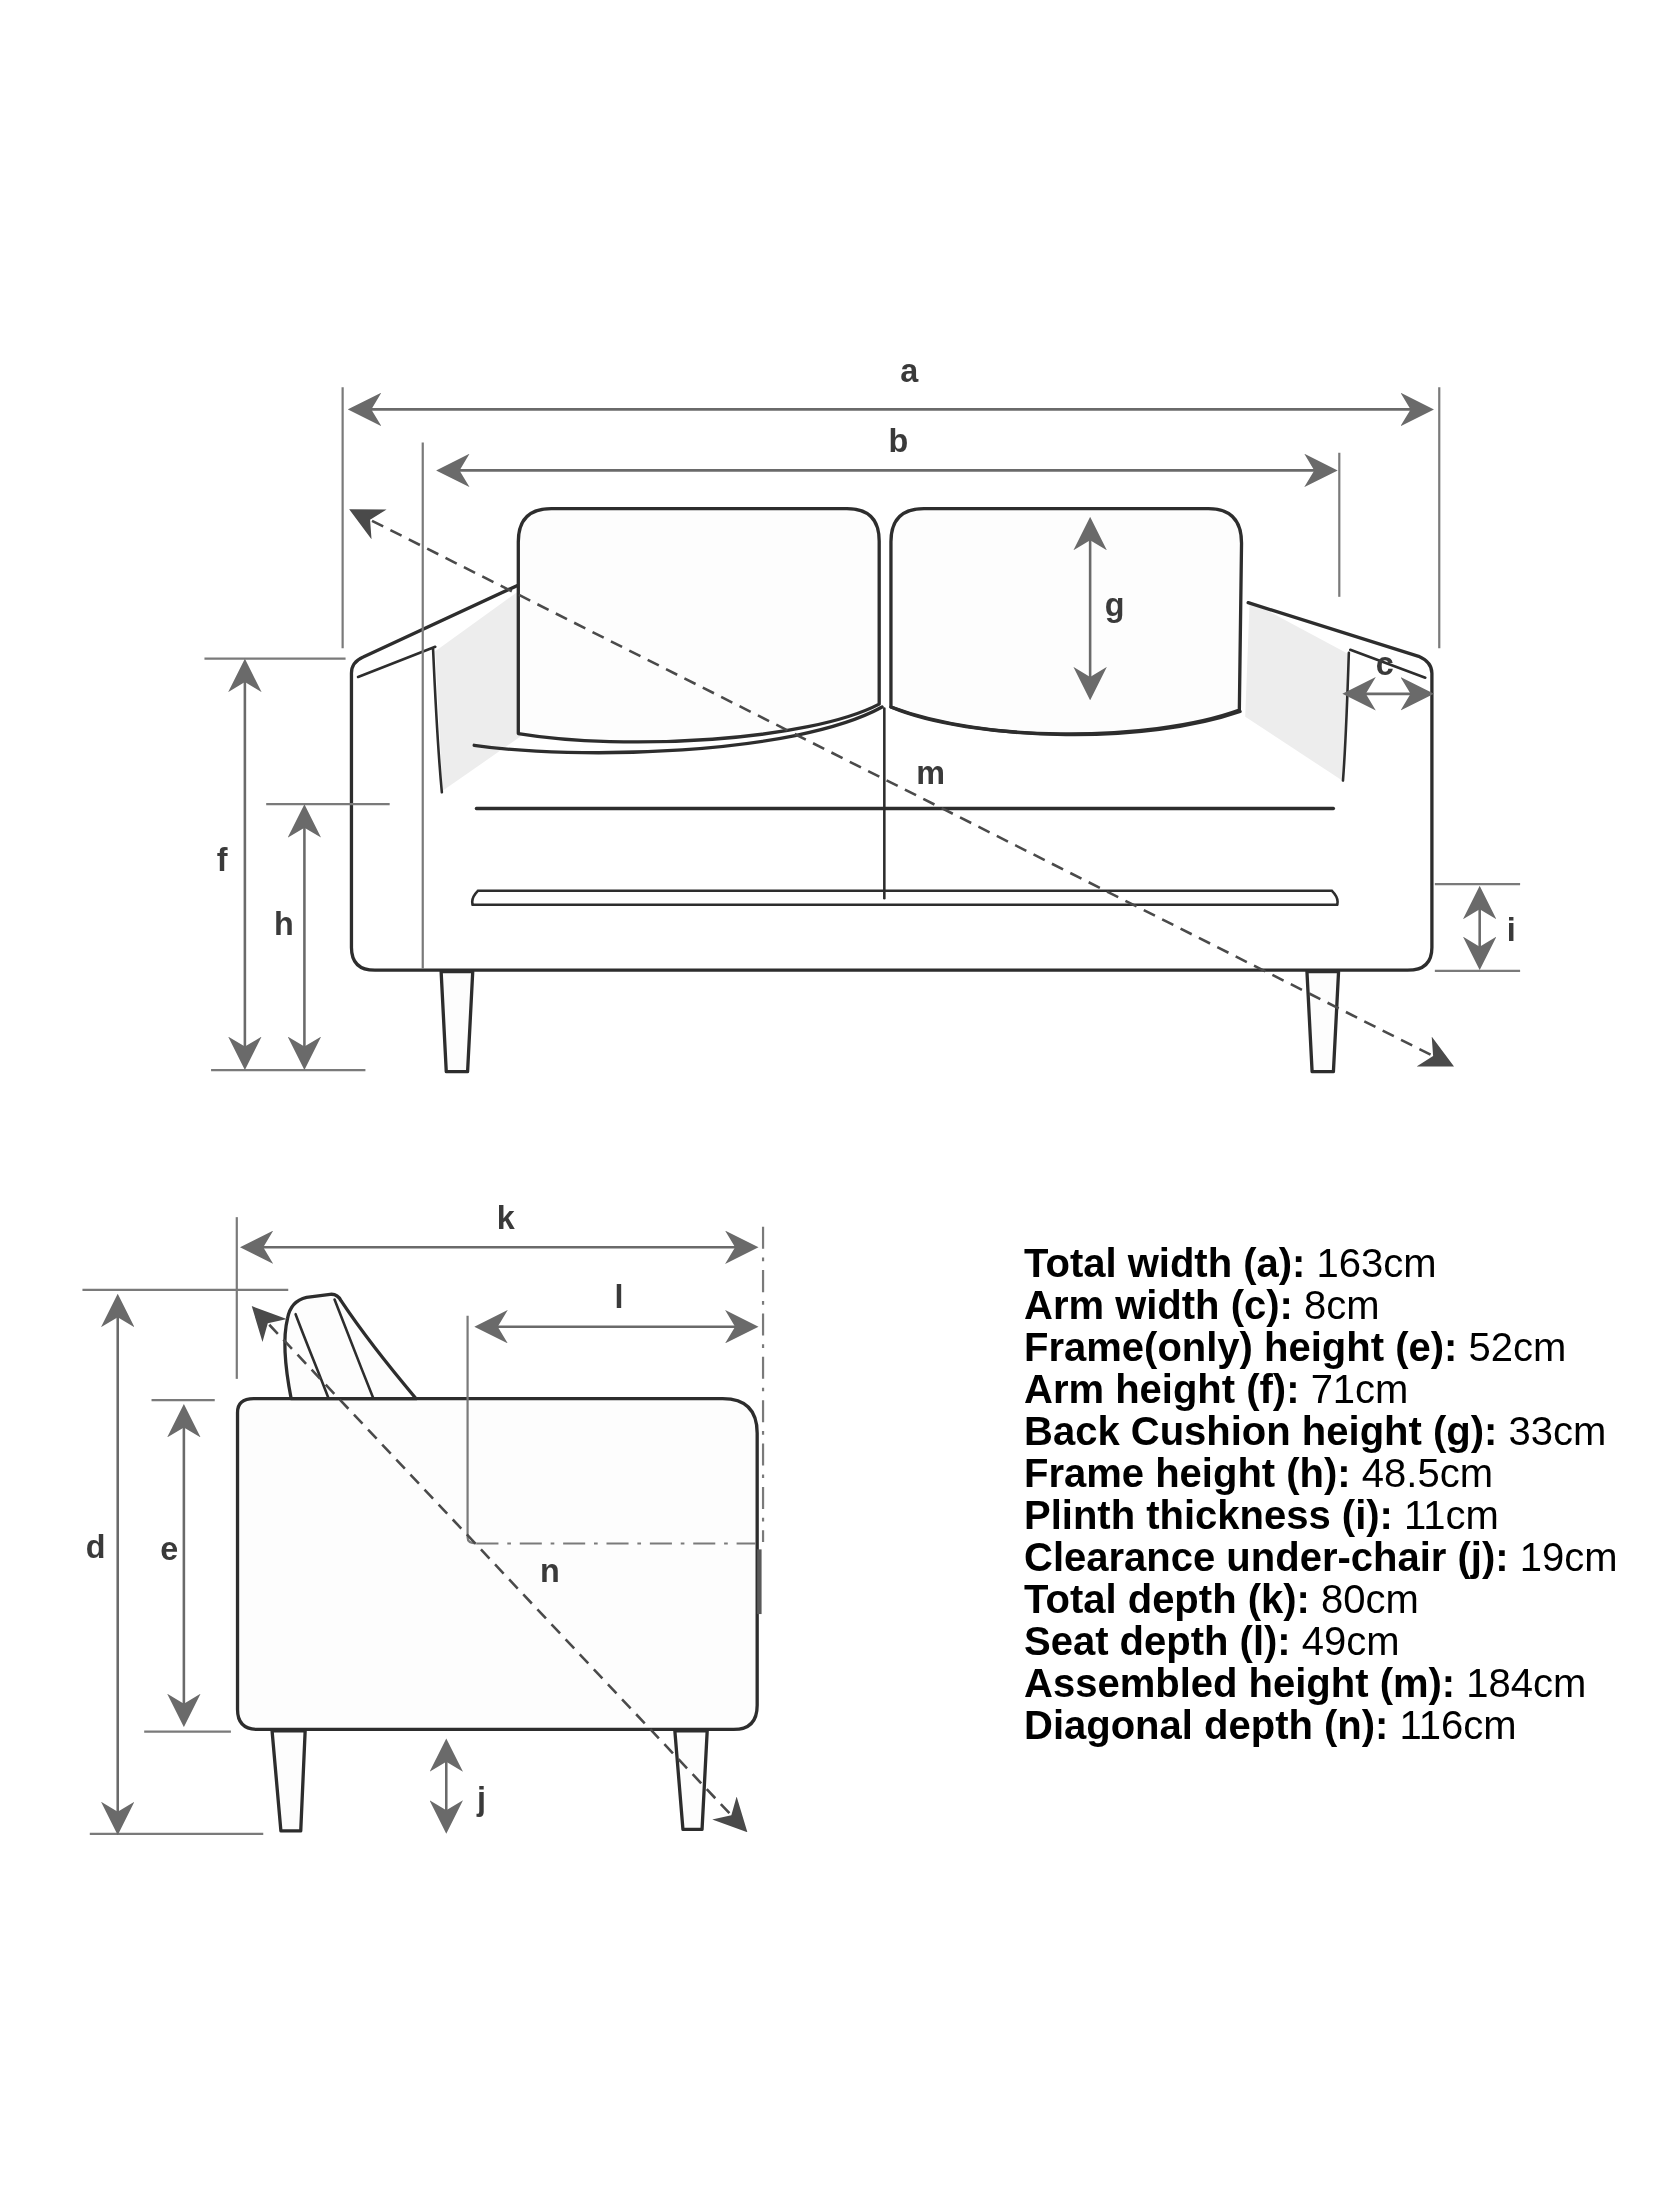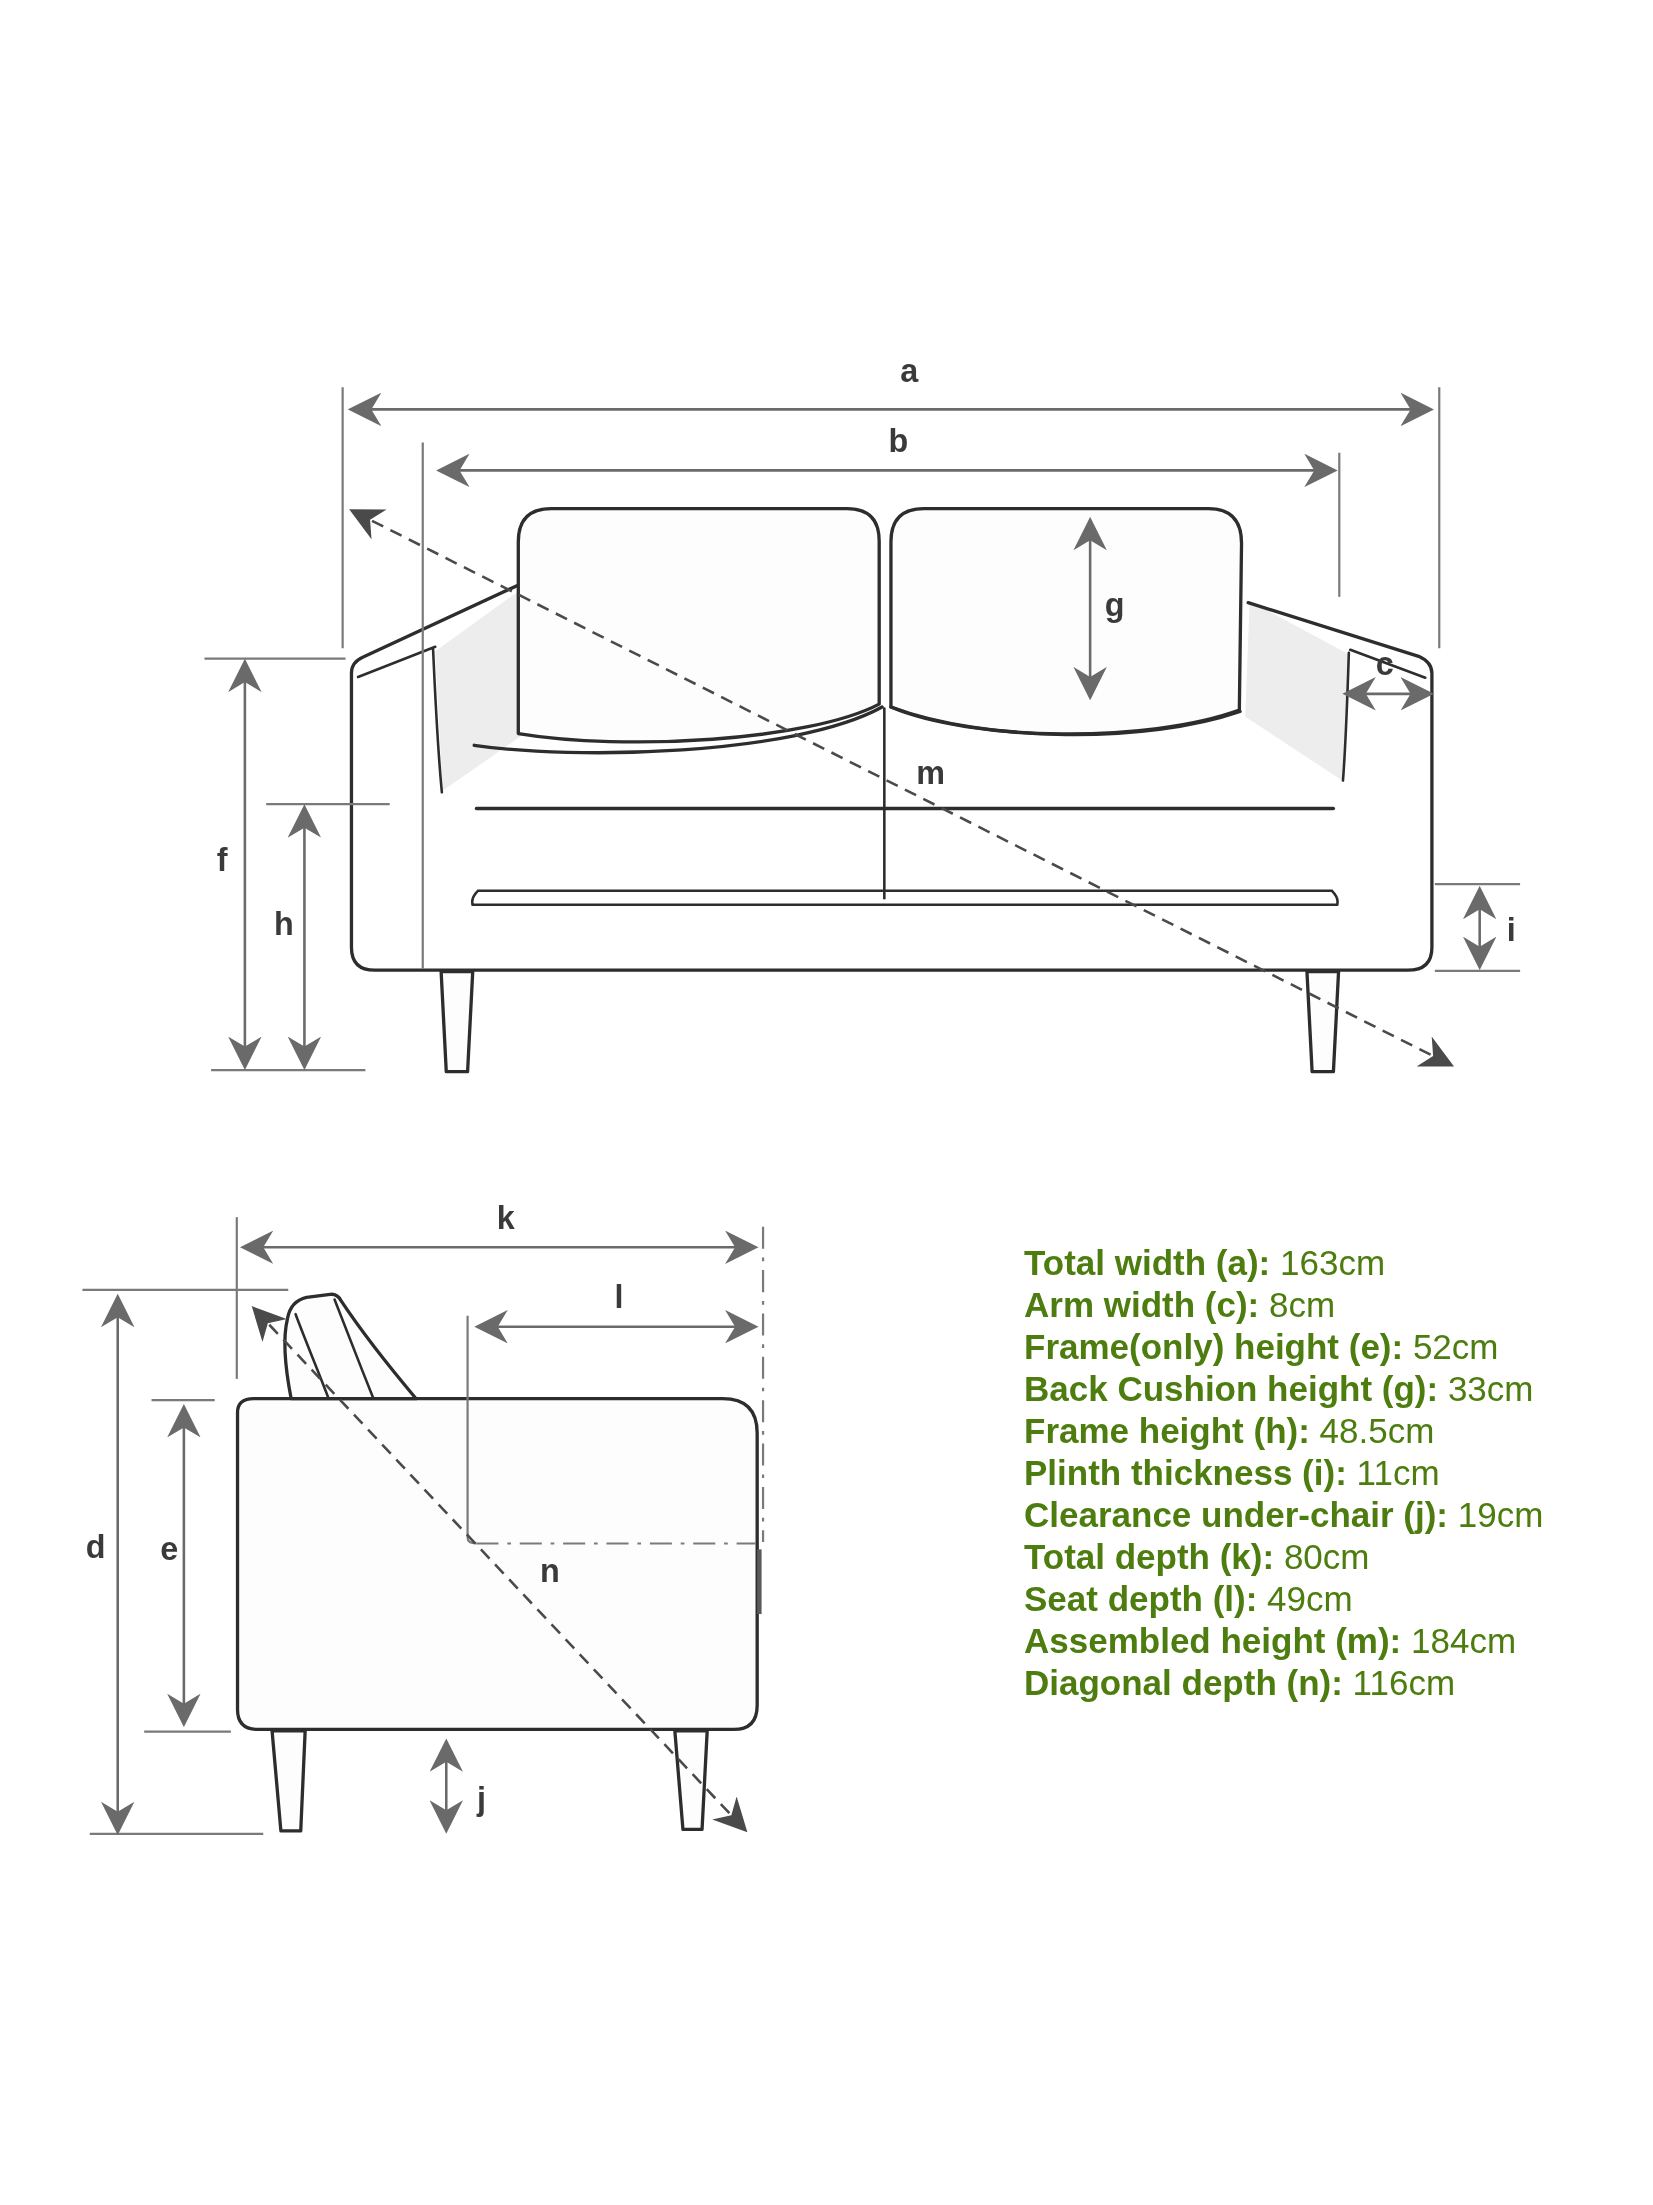--- a/index.html
+++ b/index.html
@@ -16,21 +16,21 @@
   
   .body-line{stroke:#2d2d2d;stroke-width:4.5;fill:none;stroke-linecap:round;stroke-linejoin:round;}
   .body-line-thin{stroke:#2d2d2d;stroke-width:3.5;fill:none;stroke-linecap:round;}
   .fill-paper{fill:#fdfdfd;}
   .shade{fill:#ededed;stroke:none;}
   .seam-heavy{stroke:#5a5a5a;stroke-width:6;fill:none;}
   .dletter{font-family:"Liberation Sans",sans-serif;font-size:44px;font-weight:700;fill:#3a3a3a;}
   
   .spec-list{
     position:absolute;left:1024px;top:1242px;width:588px;
-    font-size:35px;line-height:42px;color:#4d7c0f;white-space:nowrap;
+    font-size:40px;line-height:42px;color:#000000;white-space:nowrap;
   }
   .spec-label{font-weight:700;}
   .spec-value{font-weight:400;}
 </style>
 </head>
 <body>
 
 <svg class="svg-layer" viewBox="0 0 2250 3000">
   <defs>
     <marker id="ah" markerWidth="13" markerHeight="13" viewBox="0 0 10 10" refX="8.5" refY="5" orient="auto-start-reverse">
@@ -176,20 +176,21 @@
       <line class="dim" x1="607" y1="2372" x2="607" y2="2488" marker-start="url(#ah)" marker-end="url(#ah)"></line>
       <text class="dletter" x="655" y="2462" text-anchor="middle">j</text>
     </g>
   </g>
 </svg>
 
 <div class="spec-list">
     <div class="spec-line"><span class="spec-label">Total width (a): </span><span class="spec-value">163cm</span></div>
     <div class="spec-line"><span class="spec-label">Arm width (c): </span><span class="spec-value">8cm</span></div>
     <div class="spec-line"><span class="spec-label">Frame(only) height (e): </span><span class="spec-value">52cm</span></div>
+    <div class="spec-line"><span class="spec-label">Arm height (f): </span><span class="spec-value">71cm</span></div>
     <div class="spec-line"><span class="spec-label">Back Cushion height (g): </span><span class="spec-value">33cm</span></div>
     <div class="spec-line"><span class="spec-label">Frame height (h): </span><span class="spec-value">48.5cm</span></div>
     <div class="spec-line"><span class="spec-label">Plinth thickness (i): </span><span class="spec-value">11cm</span></div>
     <div class="spec-line"><span class="spec-label">Clearance under-chair (j): </span><span class="spec-value">19cm</span></div>
     <div class="spec-line"><span class="spec-label">Total depth (k): </span><span class="spec-value">80cm</span></div>
     <div class="spec-line"><span class="spec-label">Seat depth (l): </span><span class="spec-value">49cm</span></div>
     <div class="spec-line"><span class="spec-label">Assembled height (m): </span><span class="spec-value">184cm</span></div>
     <div class="spec-line"><span class="spec-label">Diagonal depth (n): </span><span class="spec-value">116cm</span></div>
   </div>
 

